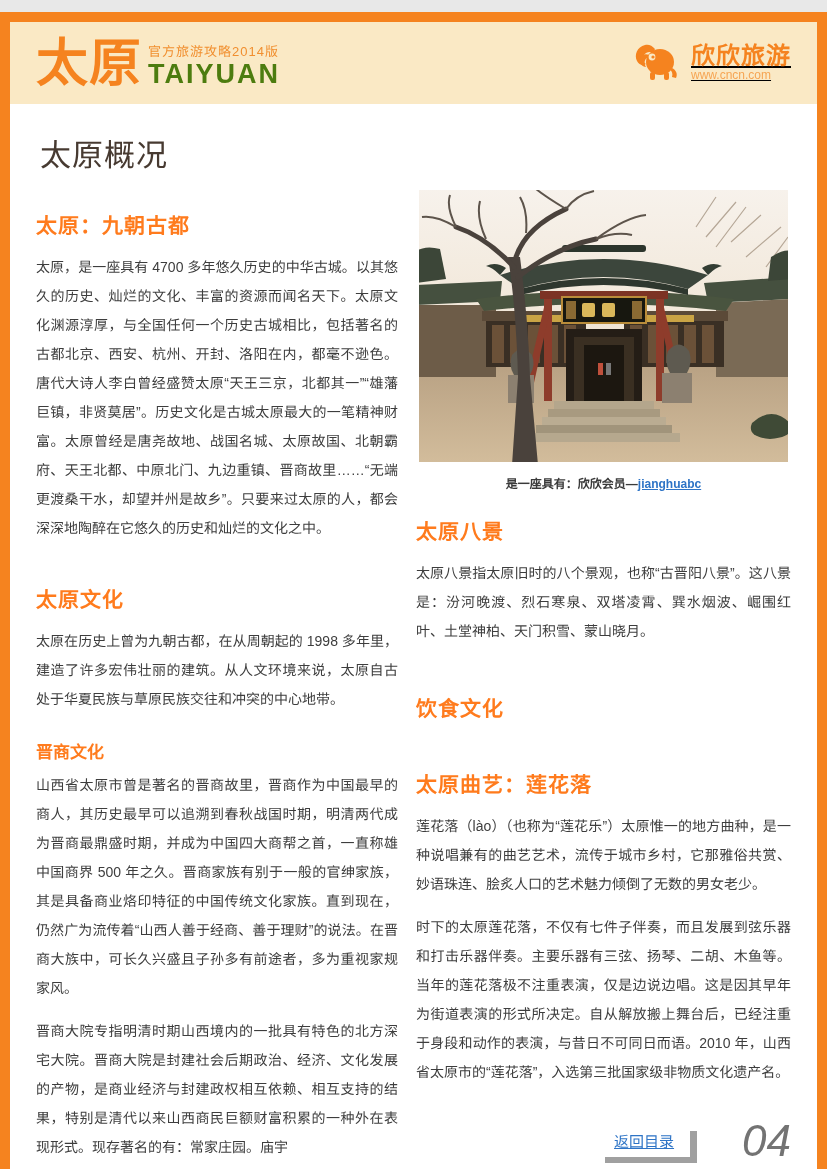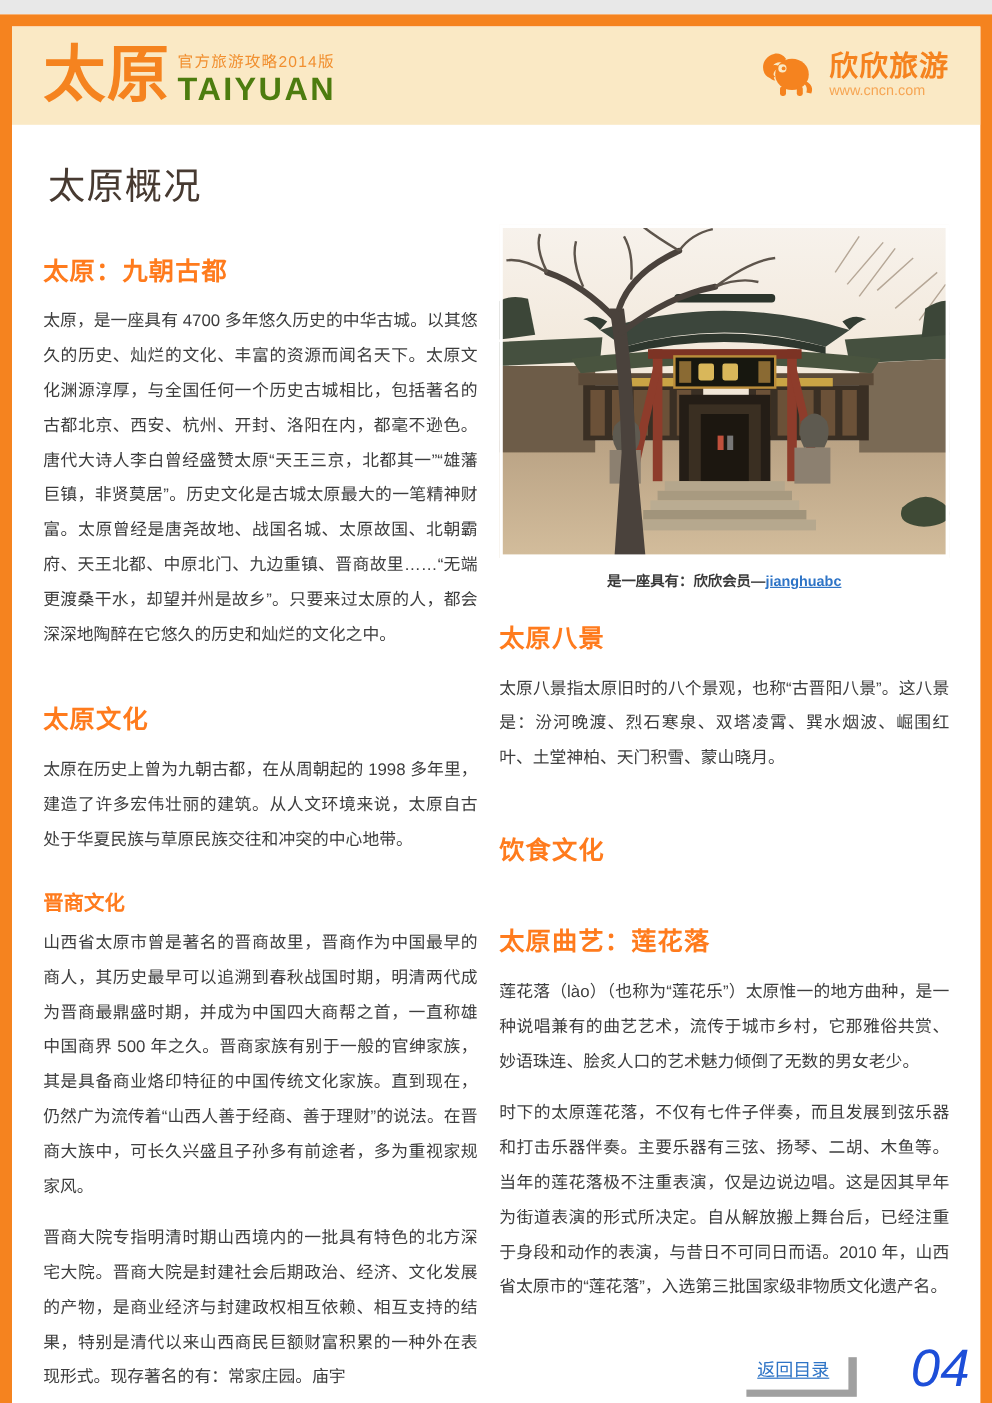--- a/index.html
+++ b/index.html
@@ -13,21 +13,21 @@
   .header{
     height:82px; background:#fae9c5; display:flex;
     justify-content:space-between; align-items:center; padding:0 26px;
   }
   .logo-left{ display:flex; align-items:flex-start; }
   .city-cn{ font-size:52px; font-weight:bold; color:#f5831f; line-height:60px; letter-spacing:1px; }
   .logo-left-right{ margin-left:6px; padding-top:8px; }
   .edition{ font-size:13px; color:#f18f2f; letter-spacing:1px; }
   .city-en{ font-size:27px; font-weight:bold; color:#4d7c0f; letter-spacing:2px; line-height:28px; }
   .logo-right{ display:flex; align-items:center; }
-  .brand-text{ margin-left:8px; }
+  .brand-text{ margin-left:8px;text-decoration:underline; }
   .brand-name{ font-size:24px; font-weight:bold; color:#f5831f; letter-spacing:1px; line-height:24px; }
   .brand-url{ font-size:12px; color:#f6a553; }
   
   .page-title{
     margin:26px 0 0 30px; font-size:31px; color:#473a31; font-weight:500; letter-spacing:1px;
   }
   
   .columns{ display:flex; padding:0 26px; gap:18px; }
   .col{ width:375px; }
   .col-left{ padding-top:34px; }
@@ -38,29 +38,29 @@
     font-size:14px; line-height:29px; color:#3d3d3d; text-align:justify; margin-top:14px;
   }
   .mt-sec{ margin-top:40px; }
   .mt-sub{ margin-top:24px; }
   
   .photo{ width:375px; height:278px; display:block; }
   .caption{ margin-top:9px; text-align:center; font-size:12px; font-weight:bold; color:#3a3a3a; }
   .caption a{ color:#2e74c6; text-decoration:underline; font-weight:bold; }
   
   .footer{
-    position:absolute; right:9px; bottom:8px; display:flex; align-items:center;
+    position:absolute; right:26px; bottom:8px; display:flex; align-items:center;
   }
   .back-btn{
     background:#ffffff; padding:5px 16px 6px 16px; box-shadow:7px 6px 0 #a0a0a0;
     cursor:pointer;
   }
   .back-btn span{ font-size:15px; color:#2e74c6; text-decoration:underline; }
   .page-num{
-    margin-left:52px; font-size:44px; color:#1d4ed8; font-style:italic; line-height:44px;
+    margin-left:52px; font-size:44px; color:#737373; font-style:italic; line-height:44px;
   }
 </style>
 </head>
 <body>
 
 <div class="page">
 
   <div class="header">
     <div class="logo-left">
       <div class="city-cn">太原</div>

